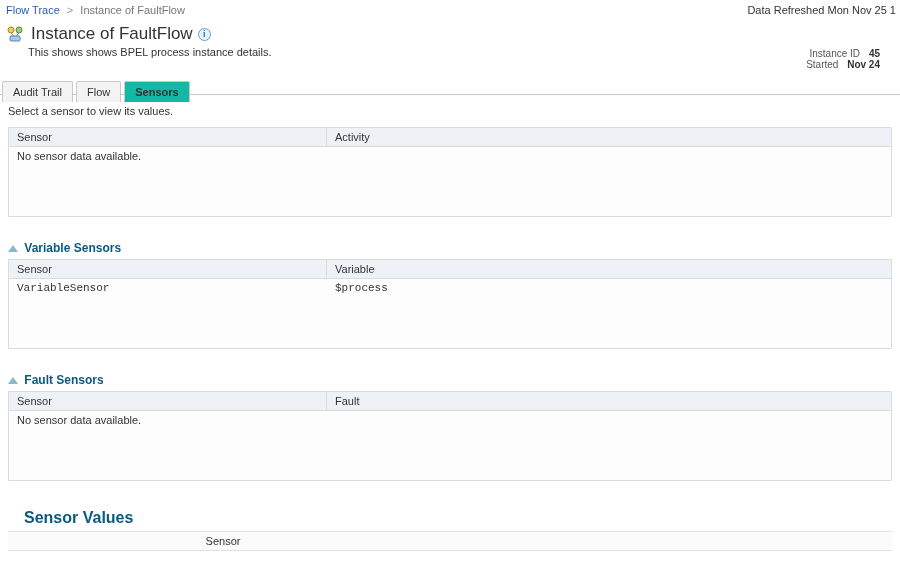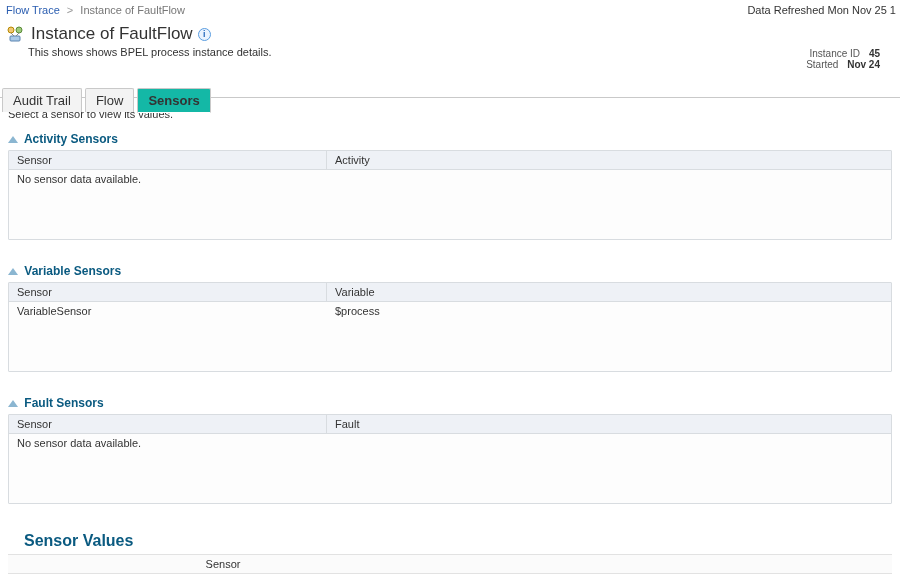--- a/index.html
+++ b/index.html
@@ -71,28 +71,28 @@
   .meta .val { font-weight: bold; margin-left: 6px; }
   .tabs {
     margin-top: 10px;
     border-bottom: 1px solid #c9c9c9;
     padding-left: 2px;
     white-space: nowrap;
   }
   .tab {
     display: inline-block;
     padding: 4px 10px;
-    font-size: 13px;
+    font-size: 11px;
     border: 1px solid #c9c9c9;
     border-bottom: none;
     background: #f3f3f3;
     color: #333;
     border-radius: 2px 2px 0 0;
     position: relative;
-    top: 16px;
+    top: 9px;
     cursor: pointer;
     margin-right: 0;
   }
   .tab.active {
     background: #14b8a6;
     font-weight: bold;
     border-bottom: 1px solid #fff;
   }
   .content { padding: 10px 8px 0 8px; }
   .hint { font-size: 11px; color: #333; margin-bottom: 10px; }
@@ -133,20 +133,21 @@
   }
   .col-sensor { width: 318px; }
   .col-value  { flex: 1 1 auto; border-right: none !important; }
   .grid-row {
     display: flex;
     font-size: 11px;
     color: #333;
   }
   .grid-row div {
     padding: 3px 8px;
+    font-family: Liberation Mono, monospace;
   }
   .grid-row .col-sensor { width: 318px; }
   .grid-empty {
     padding: 3px 8px;
     font-size: 11px;
     color: #333;
   }
   .sensor-values-title {
     font-size: 16px;
     font-weight: bold;
@@ -206,24 +207,20 @@
 <div class="tabs">
   <span class="tab">Audit Trail</span>
   <span class="tab">Flow</span>
   <span class="tab active">Sensors</span>
 </div>
 
 <div class="content">
   <div class="hint">Select a sensor to view its values.</div>
 
   <div class="section">
-    <div class="section-header">
-      <span class="disclosure"></span>
-      <span>Activity Sensors</span>
-    </div>
     <div class="grid">
       <div class="grid-head">
         <div class="col-sensor">Sensor</div>
         <div class="col-value">Activity</div>
       </div>
       <div class="grid-empty">No sensor data available.</div>
     </div>
   </div>
 
   <div class="section">

